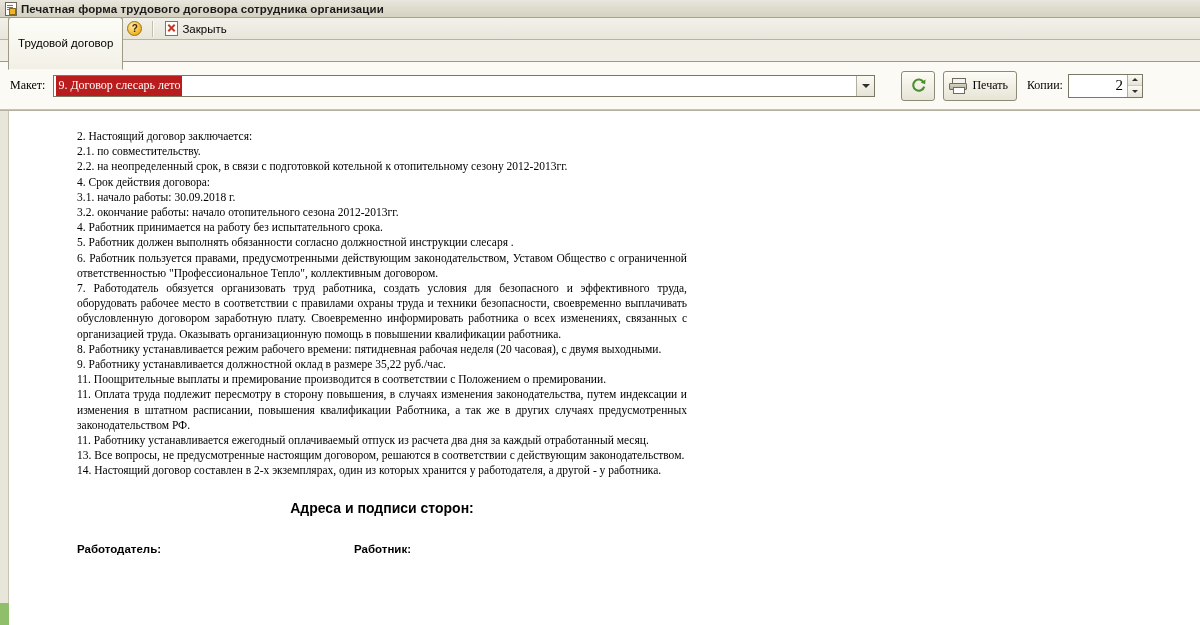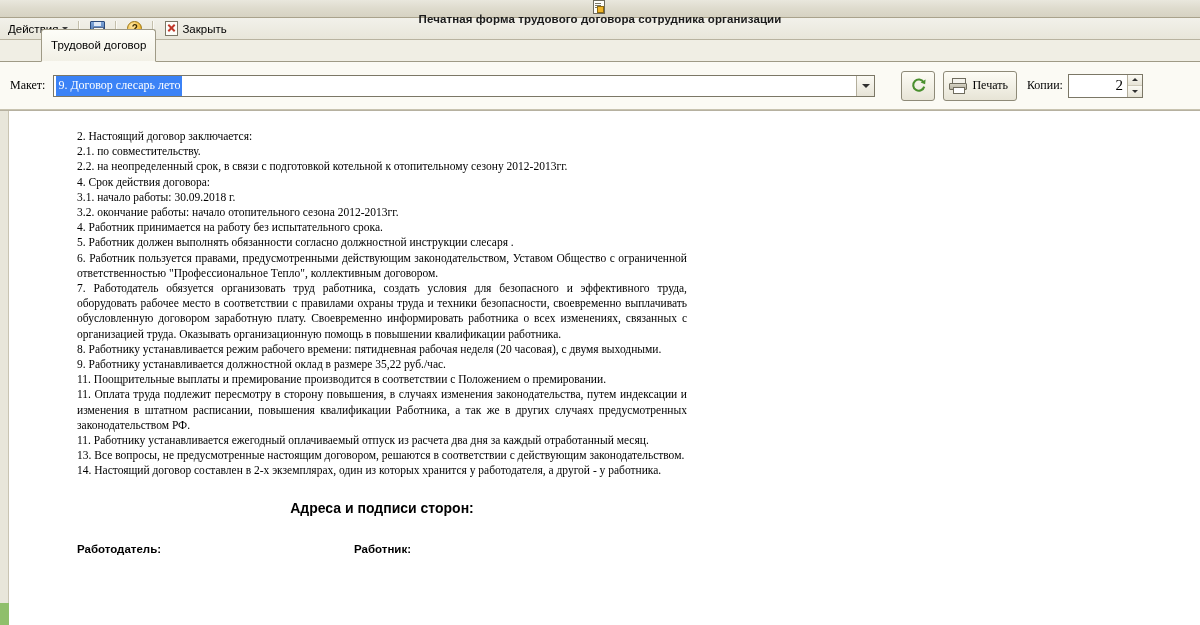--- a/index.html
+++ b/index.html
@@ -18,21 +18,20 @@
 
   
   .titlebar {
     height: 18px;
     background: linear-gradient(to bottom, #e9e7dd 0%, #dedbcd 50%, #d6d2c2 100%);
     border-bottom: 1px solid #a9a28c;
     display: flex;
     align-items: center;
     padding: 0 4px;
     box-sizing: border-box;
-    flex-direction: column;
   }
   .titlebar .app-icon {
     width: 13px;
     height: 13px;
     margin-right: 4px;
     position: relative;
     flex: 0 0 auto;
   }
   .titlebar .app-icon .sheet {
     position: absolute;
@@ -170,30 +169,29 @@
     background: #f0eee4;
     border-bottom: 1px solid #9f9a86;
     display: flex;
     align-items: flex-end;
     padding-left: 8px;
     box-sizing: border-box;
   }
   .tab {
     height: 19px;
     line-height: 18px;
-    padding: 6px 9px;
+    padding: 16px 9px;
     font-size: 11.5px;
     background: linear-gradient(to bottom, #fdfdf8, #f2f0e6);
     border: 1px solid #9f9a86;
     border-bottom: 1px solid #fbfaf4;
     border-radius: 3px 3px 0 0;
     position: relative;
-    top: 1px;
+    top: 9px;
     cursor: default;
-    margin-left: 33px;
   }
 
   
   .template-bar {
     height: 48px;
     background: #fbfaf4;
     border-bottom: 1px solid #c8c3b0;
     display: flex;
     align-items: center;
     padding: 0 10px;
@@ -218,21 +216,21 @@
   .combo-value {
     flex: 1 1 auto;
     display: flex;
     align-items: center;
     padding: 0 2px;
     font-size: 12px;
     overflow: hidden;
     white-space: nowrap;
   }
   .combo-value span.sel {
-    background: #3b82f6;
+    background: #b91c1c;
     color: #ffffff;
     padding: 11px 2px;
   }
   .combo-btn {
     width: 17px;
     border-left: 1px solid #b3ae9c;
     background: linear-gradient(to bottom,#fbfaf4,#e6e3d6);
     display: flex;
     align-items: center;
     justify-content: center;

